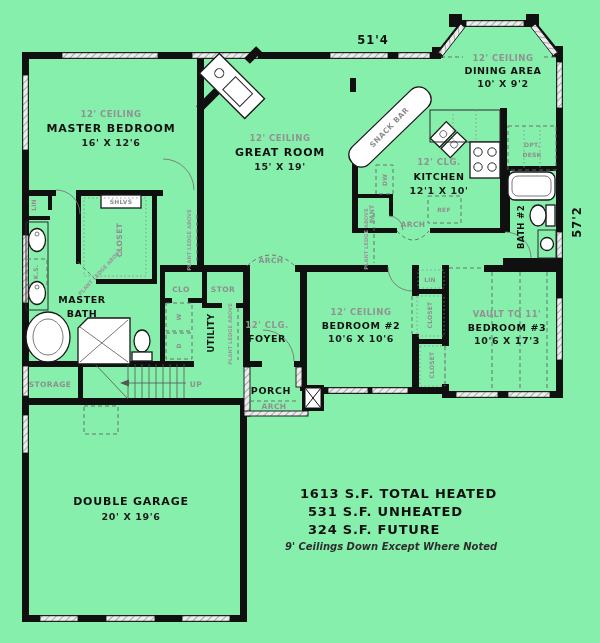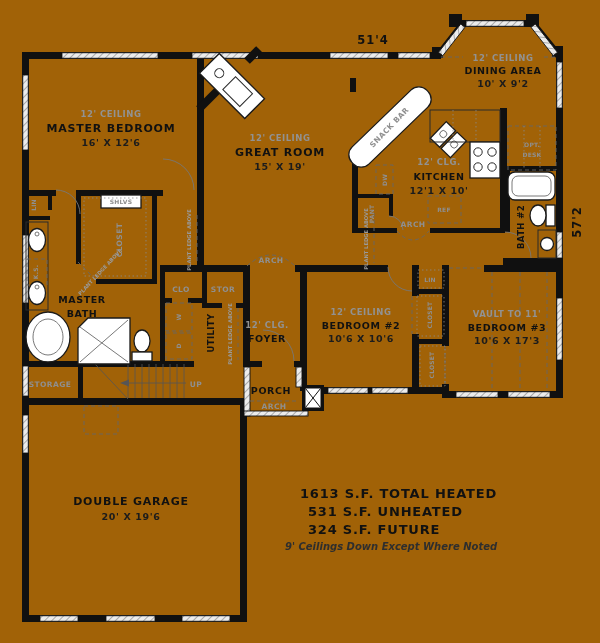--- a/index.html
+++ b/index.html
@@ -1,16 +1,16 @@
 <!DOCTYPE html>
 <html><head>
 <meta charset="utf-8">
 <style>
   html,body{margin:0;padding:0;background:#fff;}
-  .stage{width:600px;height:643px;position:relative;background:#a16207;overflow:hidden;}
+  .stage{width:600px;height:643px;position:relative;background:#86efac;overflow:hidden;}
   svg{display:block;}
   .wall{fill:#101010;}
   .fix{fill:#fff;stroke:#1a1a1a;stroke-width:1.3;}
   .thin{fill:none;stroke:#2a2a2a;stroke-width:1;}
   .thin2{fill:none;stroke:#555;stroke-width:.8;}
   .dash{fill:none;stroke:#666;stroke-width:.9;stroke-dasharray:4 3;}
   .dot{fill:none;stroke:#8a8a8a;stroke-width:.8;stroke-dasharray:1.5 2.5;}
   .arc{fill:none;stroke:#777;stroke-width:.9;}
   text{font-family:"DejaVu Sans",sans-serif;}
   .t-room{font-size:11px;font-weight:600;fill:#111;letter-spacing:.8px;text-anchor:middle;}

